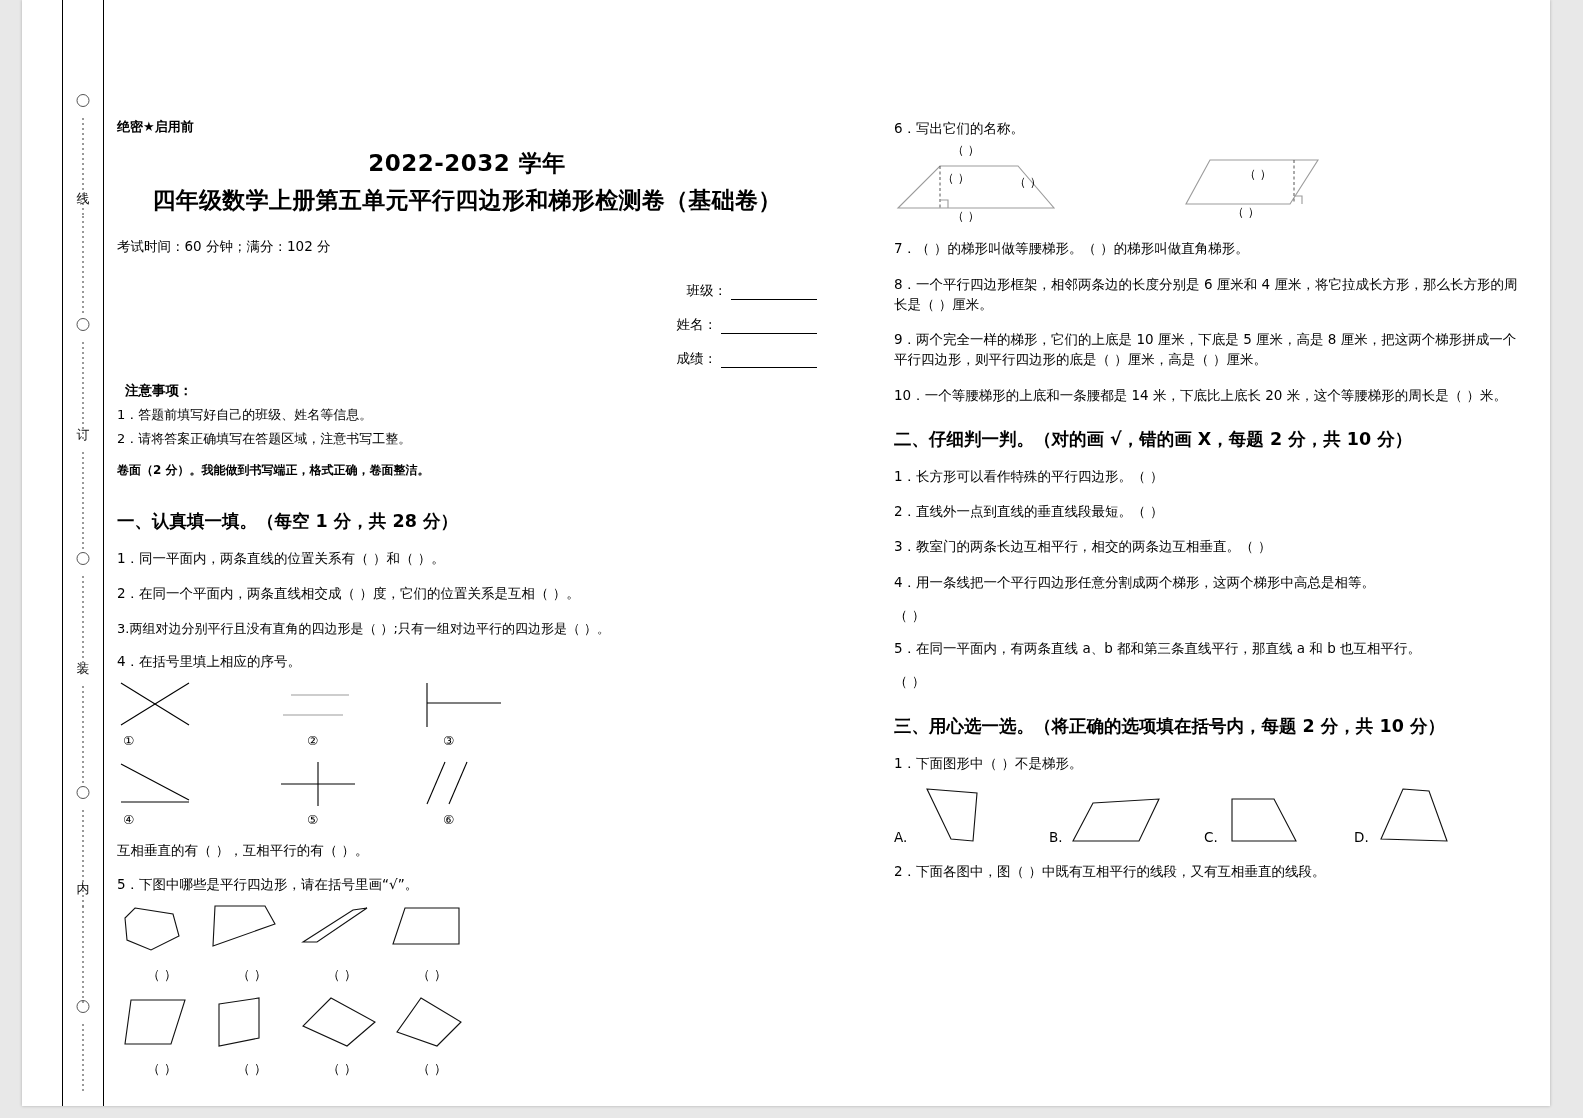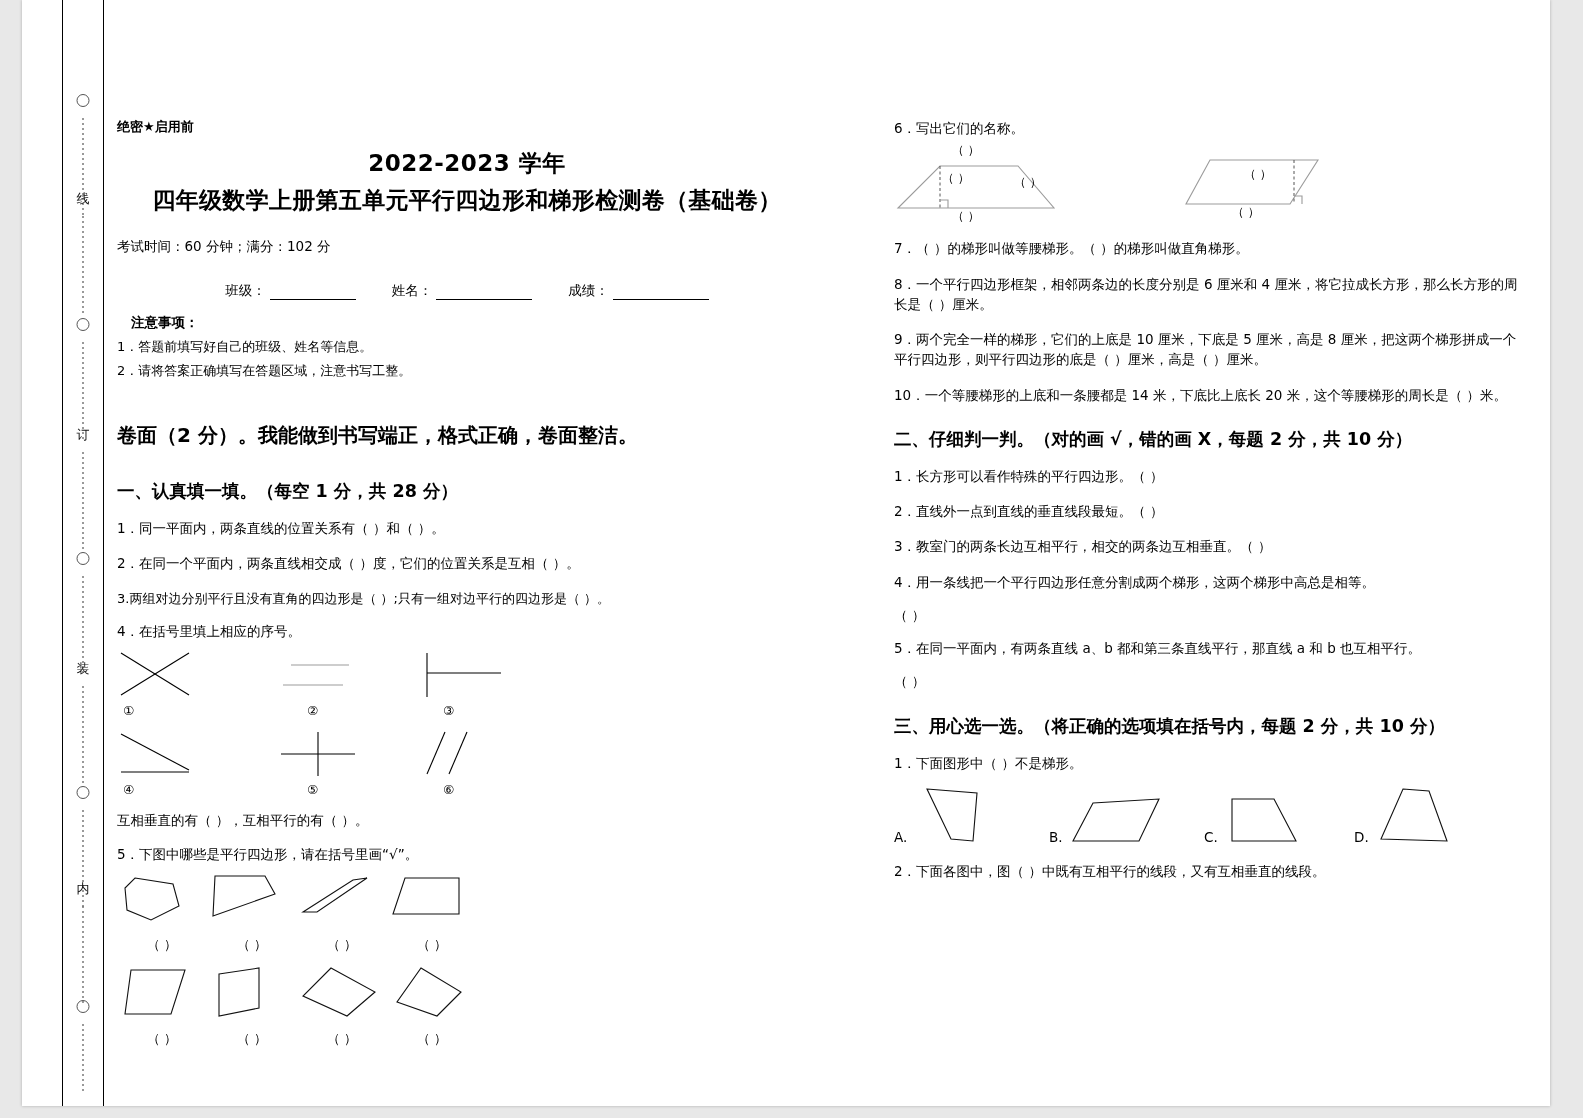--- a/index.html
+++ b/index.html
@@ -45,31 +45,31 @@
 
   .title1 {
     text-align:center; font-size:23px; font-weight:bold; letter-spacing:.5px;
   }
   .title2 {
     text-align:center; font-size:23px; font-weight:bold; letter-spacing:.3px;
   }
   .subinfo { text-align:left; font-size:13.5px; margin-top:22px; }
 
   .fillrow {
-    display:flex; justify-content:center; gap:36px; font-size:13.5px;
-    margin-top:26px; align-items:flex-end;
+    display:flex; justify-content:center; gap:16px; font-size:13.5px;
+    margin-top:26px; align-items:flex-end;flex-direction:column;
   }
   .fillrow .fi { display:flex; align-items:flex-end; gap:4px; }
   .uline { display:inline-block; border-bottom:1px solid #000; }
   .u90 { width:86px; } .u100 { width:96px; }
 
   .notice-h { font-size:13.5px; font-weight:bold; margin-top:14px; }
   .notice-l { font-size:13px; margin-top:6px; }
 
-  .juan { font-size:20px; font-weight:bold; margin-top:42px; }
+  .juan { font-size:12px; font-weight:bold; margin-top:14px; }
 
   .sec-head { font-size:17.5px; font-weight:bold; margin-top:30px; }
   .q { font-size:13.5px; margin-top:15px; line-height:1.5; }
   .q.tight { margin-top:13px; }
 
   svg { display:block; overflow:visible; }
   .stroke { fill:none; stroke:#000; stroke-width:1.1; }
   .stroke-gray { fill:none; stroke:#9b9b9b; stroke-width:1.1; }
   .stroke-dash { fill:none; stroke:#555; stroke-width:1; stroke-dasharray:3 2.5; }
   .shape { fill:none; stroke:#111; stroke-width:1.1; }
@@ -293,41 +293,41 @@
           <i></i>
           <i></i>
         </div>
     </div>
   </div>
 
   <div class="col-left">
 
     <div class="tiny-label" style="margin-top:118px;">绝密★启用前</div>
 
-    <div class="title1" style="margin-top:12px;">2022-2023 学年</div>
+    <div class="title1" style="margin-top:12px;">2022-2032 学年</div>
     <div class="title2" style="margin-top:6px;">四年级数学上册第五单元平行四边形和梯形检测卷（基础卷）</div>
 
     <div class="subinfo">考试时间：60 分钟；满分：102 分</div>
 
     <div class="fillrow">
       <div class="fi">
         <span>班级：</span>
         <span class="uline u90"></span>
       </div>
       <div class="fi">
         <span>姓名：</span>
         <span class="uline u100"></span>
       </div>
       <div class="fi">
         <span>成绩：</span>
         <span class="uline u100"></span>
       </div>
     </div>
 
-    <div class="notice-h" style="margin-left:14px;font-family:Liberation Mono, monospace;">注意事项：</div>
+    <div class="notice-h" style="margin-left:8px;font-family:Liberation Mono, monospace;">注意事项：</div>
     <div class="notice-l">1．答题前填写好自己的班级、姓名等信息。</div>
     <div class="notice-l">2．请将答案正确填写在答题区域，注意书写工整。</div>
 
     <div class="juan">卷面（2 分）。我能做到书写端正，格式正确，卷面整洁。</div>
 
     <div class="sec-head">一、认真填一填。（每空 1 分，共 28 分）</div>
 
     <div class="q">1．同一平面内，两条直线的位置关系有（          ）和（          ）。</div>
     <div class="q">2．在同一个平面内，两条直线相交成（          ）度，它们的位置关系是互相（          ）。</div>
     <div class="q" style="font-size:13px;white-space:nowrap;">3.两组对边分别平行且没有直角的四边形是（          ）;只有一组对边平行的四边形是（          ）。</div>

